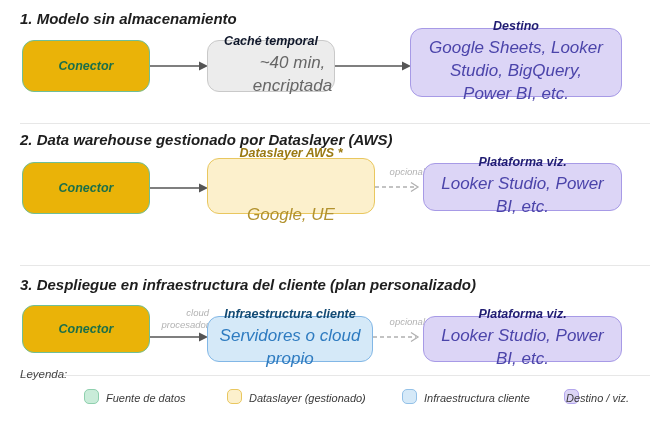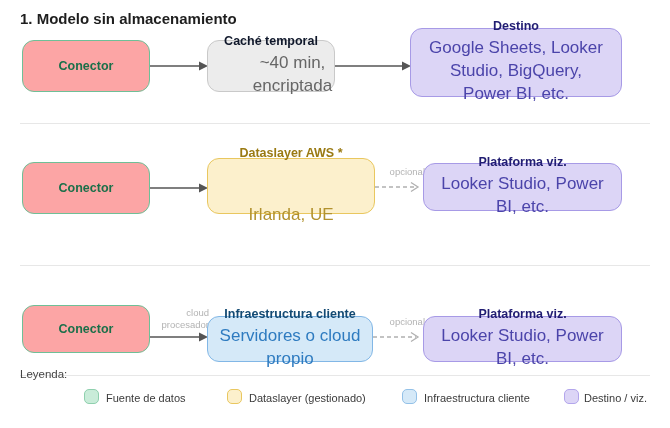--- a/index.html
+++ b/index.html
@@ -1,33 +1,33 @@
 <!DOCTYPE html>
 <html><head>
 <meta charset="utf-8">
 <style>
   html,body { margin:0; padding:0; background:#fff; }
   .canvas {
     position:relative; width:670px; height:428px; background:#ffffff;
-    font-family:"Liberation Sans", sans-serif; overflow:hidden;
+    font-family:"Liberation Sans", sans-serif; overflow:hidden;font-style:italic;
   }
   .sec-title { position:absolute; font-size:15px; font-weight:bold; color:#1e1e1e; white-space:nowrap; }
   #h1t { left:20px; top:10px; }
   #h2t { left:20px; top:131px; }
   #h3t { left:20px; top:276px; }
 
   .node {
     position:absolute; border-radius:12px; box-sizing:border-box;
     display:flex; flex-direction:column; justify-content:center; align-items:center;
     text-align:center; padding:4px 10px;
   }
   .node .t { font-weight:bold; font-size:12.5px; line-height:1.2; }
   .node .s { font-size:17px; margin-top:3px; line-height:1.35; }
 
-  .green  { background:#fca5a5; border:1.5px solid #6fbf97; }
+  .green  { background:#eab308; border:1.5px solid #6fbf97; }
   .green .t { color:#1b6f49; }
   .grayb  { background:#ececec; border:1.5px solid #c9c9c9; }
   .grayb .t { color:#0f172a; } .grayb .s { color:#666666;margin-left:43px; }
   .purple { background:#dcd5f6; border:1.5px solid #a79ae6; }
   .purple .t { color:#211d72; } .purple .s { color:#4b44aa; }
   .yellow { background:#fcf0cc; border:1.5px solid #e9c75f; }
   .yellow .t { color:#9a7a12; } .yellow .s { color:#b2922e; }
   .blue   { background:#d5e9f8; border:1.5px solid #82b7e6; }
   .blue .t { color:#134a73; } .blue .s { color:#2e7bc0; }
 
@@ -63,21 +63,21 @@
   .hr { position:absolute; left:20px; width:630px; height:1px; background:#e7e7e7; }
   #hr1 { top:123px; } #hr2 { top:265px; } #hr3 { top:375px; }
 
   .legend-title { position:absolute; left:20px; top:368px; font-size:11.5px; color:#444; }
   .sw { position:absolute; top:389px; width:15px; height:15px; border-radius:5px; box-sizing:border-box; }
   #sw1 { left:84px;  background:#c9ecd9; border:1.5px solid #8fd0ae; }
   #sw2 { left:227px; background:#fcf0cc; border:1.5px solid #e9c75f; }
   #sw3 { left:402px; background:#d5e9f8; border:1.5px solid #93c1e8; }
   #sw4 { left:564px; background:#dcd5f6; border:1.5px solid #b3a6ec; }
   .lg { position:absolute; top:392px; font-size:11px; color:#3a3a3a; white-space:nowrap; }
-  #lg1 { left:106px; } #lg2 { left:249px; } #lg3 { left:424px; } #lg4 { left:584px;text-align:right; }
+  #lg1 { left:106px; } #lg2 { left:249px; } #lg3 { left:424px; } #lg4 { left:566px;text-align:right; }
 </style>
 </head>
 <body>
 
 <div class="canvas">
 
   <div class="sec-title" id="h1t">1. Modelo sin almacenamiento</div>
 
   <div class="node green" id="n1a">
     <div class="t">Conector</div>
@@ -99,49 +99,51 @@
   </svg>
 
   <div class="node purple" id="n1c">
     <div class="t">Destino</div>
     <div class="s">Google Sheets, Looker Studio, BigQuery, Power BI, etc.</div>
   </div>
 
 
   <div class="hr" id="hr1"></div>
 
+  <div class="sec-title" id="h2t">2. Data warehouse gestionado por Dataslayer (AWS)</div>
 
   <div class="node green" id="n2a">
     <div class="t">Conector</div>
   </div>
 
   <svg class="arrow" id="a2a" width="58" height="20">
     <line x1="0" y1="10" x2="50" y2="10" stroke="#555" stroke-width="1.5"></line>
     <polygon points="49,5.5 58,10 49,14.5" fill="#555"></polygon>
   </svg>
 
   <div class="node yellow" id="n2b">
     <div class="t">Dataslayer AWS *</div>
-    <div class="s">Irlanda, UE</div>
+    <div class="s">Google, UE</div>
   </div>
 
   <div class="arrow-label" id="lab2">opcional</div>
   <svg class="arrow" id="a2b" width="50" height="20">
     <line x1="0" y1="10" x2="41" y2="10" stroke="#b0b0b0" stroke-width="1.3" stroke-dasharray="4,3"></line>
     <polyline points="36,5.5 43,10 36,14.5" fill="none" stroke="#b0b0b0" stroke-width="1.3"></polyline>
   </svg>
 
   <div class="node purple" id="n2c">
     <div class="t">Plataforma viz.</div>
     <div class="s">Looker Studio, Power BI, etc.</div>
   </div>
 
 
   <div class="hr" id="hr2"></div>
 
+  <div class="sec-title" id="h3t">3. Despliegue en infraestructura del cliente (plan personalizado)</div>
 
   <div class="node green" id="n3a">
     <div class="t">Conector</div>
   </div>
 
   <div class="arrow-label" id="lab3a">cloud procesador</div>
   <svg class="arrow" id="a3a" width="58" height="20">
     <line x1="0" y1="10" x2="50" y2="10" stroke="#555" stroke-width="1.5"></line>
     <polygon points="49,5.5 58,10 49,14.5" fill="#555"></polygon>
   </svg>

